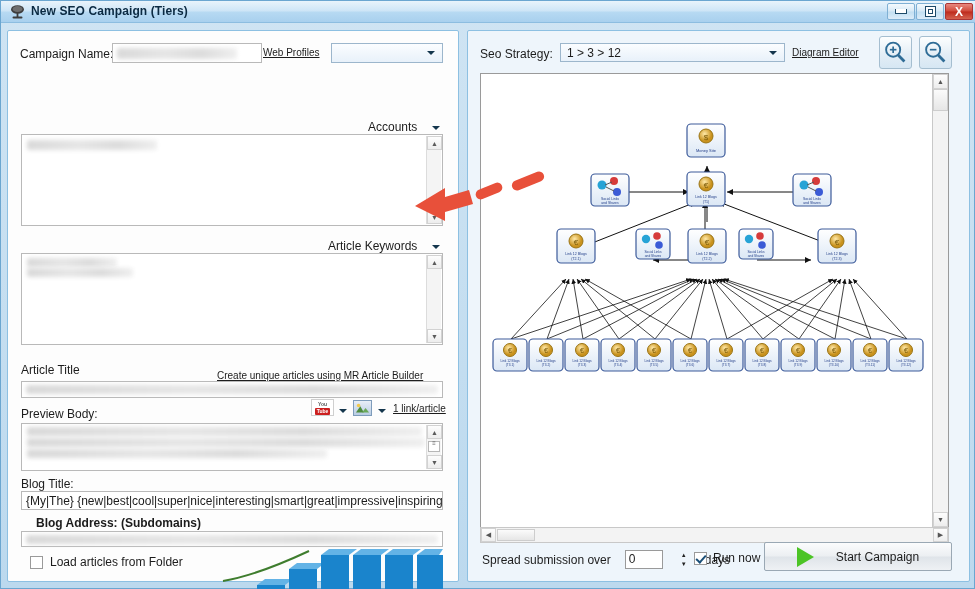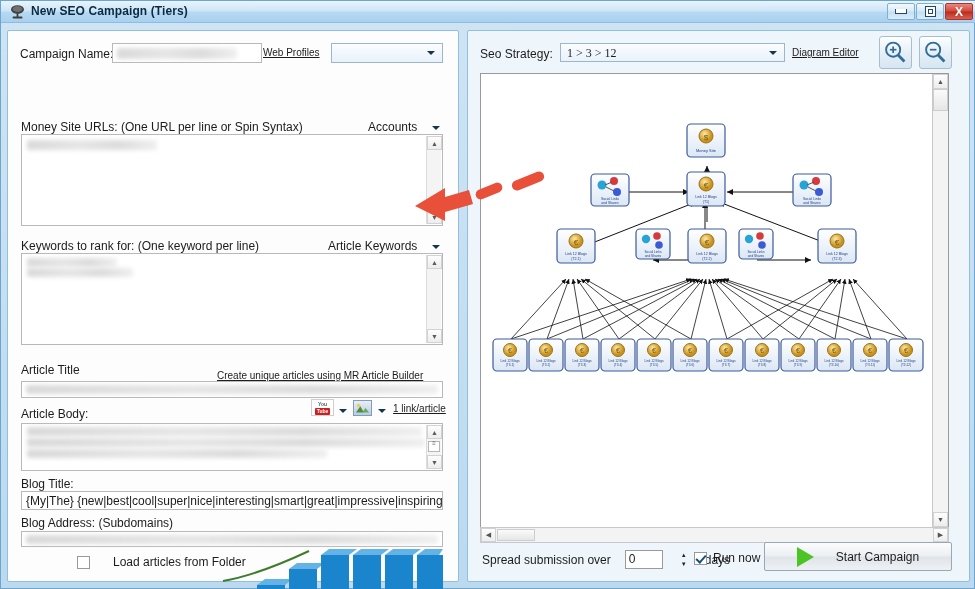--- a/index.html
+++ b/index.html
@@ -176,50 +176,48 @@
     <div style="position:absolute;left:12px;top:16px;" class="lbl">Campaign Name:</div>
     <div class="field" style="position:absolute;left:104px;top:12px;width:150px;height:20px;">
       <div class="redact" style="position:absolute;left:4px;top:4px;width:120px;height:11px;"></div>
     </div>
     <div class="link" style="position:absolute;left:255px;top:16px;">Web Profiles</div>
     <div class="combo" style="position:absolute;left:323px;top:12px;width:112px;height:20px;">
       <span style="position:absolute;left:5px;top:3px;font-size:12px;"></span>
       <span class="arrow"></span>
     </div>
 
-    <div class="lbl" style="position:absolute;left:13px;top:89px;">Money Site URLs: (One URL per line or Spin Syntax)</div>
     <div class="lbl" style="position:absolute;left:360px;top:89px;">Accounts</div>
     <span class="capArrow" style="position:absolute;left:424px;top:95px;"></span>
     <div class="field" style="position:absolute;left:13px;top:103px;width:422px;height:92px;">
       <div class="redact" style="position:absolute;left:5px;top:5px;width:130px;height:10px;"></div>
       <div class="scrollv">
         <div class="sb-btn">▲</div>
         <div class="sb-btn bot">▼</div>
       </div>
     </div>
 
-    <div class="lbl" style="position:absolute;left:13px;top:208px;">Keywords to rank for: (One keyword per line)</div>
     <div class="lbl" style="position:absolute;left:320px;top:208px;">Article Keywords</div>
     <span class="capArrow" style="position:absolute;left:424px;top:214px;"></span>
     <div class="field" style="position:absolute;left:13px;top:222px;width:422px;height:92px;">
       <div class="redact" style="position:absolute;left:5px;top:4px;width:90px;height:9px;"></div>
       <div class="redact" style="position:absolute;left:5px;top:14px;width:106px;height:9px;"></div>
       <div class="scrollv">
         <div class="sb-btn">▲</div>
         <div class="sb-btn bot">▼</div>
       </div>
     </div>
 
     <div class="lbl" style="position:absolute;left:13px;top:332px;">Article Title</div>
     <div class="link" style="position:absolute;left:209px;top:332px;margin-top:7px;">Create unique articles using MR Article Builder</div>
     <div class="field" style="position:absolute;left:13px;top:350px;width:422px;height:17px;">
       <div class="redact" style="position:absolute;left:4px;top:3px;width:412px;height:9px;"></div>
     </div>
 
-    <div class="lbl" style="position:absolute;left:13px;top:376px;">Article Body:</div>
+    <div class="lbl" style="position:absolute;left:13px;top:376px;">Preview Body:</div>
     <div style="position:absolute;left:303px;top:368px;width:23px;height:17px;background:#fff;border:1px solid #cfcfcf;box-sizing:border-box;text-align:center;">
       <div style="font-size:5px;color:#5a5a5a;line-height:7px;margin-top:1px;font-weight:bold;">You</div>
       <div style="background:#cc1f1f;color:#fff;font-size:5px;line-height:7px;width:15px;margin:0 auto;border-radius:1px;font-weight:bold;">Tube</div>
     </div>
     <span class="capArrow" style="position:absolute;left:331px;top:378px;"></span>
     <div style="position:absolute;left:345px;top:369px;width:19px;height:16px;background:linear-gradient(#e8eef7,#b9cde4);border:1px solid #7e9cbb;box-sizing:border-box;">
       <svg viewBox="0 0 19 16" width="17" height="14">
         <circle cx="5" cy="5" r="2" fill="#f2c94c"></circle>
         <polygon points="2,13 7,6 11,13" fill="#4e8c3f"></polygon>
         <polygon points="9,13 13,8 17,13" fill="#6aa85a"></polygon>
@@ -235,26 +233,26 @@
       <div class="scrollv">
         <div class="sb-btn">▲</div>
         <div style="position:absolute;left:1px;top:16px;width:12px;height:11px;border:1px solid #b7b7b7;background:#fff;box-sizing:border-box;font-size:6px;line-height:3px;color:#666;text-align:center;">≡</div>
         <div class="sb-btn bot">▼</div>
       </div>
     </div>
 
     <div class="lbl" style="position:absolute;left:13px;top:446px;">Blog Title:</div>
     <div class="field" style="position:absolute;left:13px;top:460px;width:422px;height:19px;padding:2px 4px;overflow:hidden;white-space:nowrap;">{My|The} {new|best|cool|super|nice|interesting|smart|great|impressive|inspiring|spl</div>
 
-    <div class="lbl" style="position:absolute;left:13px;top:485px;">Blog Address: (Subdomains)</div>
+    <div class="lbl" style="position:absolute;left:28px;top:485px;font-weight:bold;">Blog Address: (Subdomains)</div>
     <div class="field" style="position:absolute;left:13px;top:500px;width:422px;height:16px;">
       <div class="redact" style="position:absolute;left:4px;top:3px;width:412px;height:9px;"></div>
     </div>
 
-    <div style="position:absolute;left:22px;top:524px;display:flex;align-items:center;gap:23px;margin-left:47px;">
+    <div style="position:absolute;left:22px;top:524px;display:flex;align-items:center;gap:7px;">
       <span class="cbx"></span>
       <span class="lbl">Load articles from Folder</span>
     </div>
 
     <div class="link" style="position:absolute;left:22px;top:557px;">Spin Article</div>
     <div class="link" style="position:absolute;left:86px;top:557px;">Preview</div>
 
     <div class="chartwrap">
       <svg width="222" height="63" viewBox="0 0 222 63">
         <g>
@@ -288,21 +286,21 @@
             </g>
         </g>
         <path d="M2,32 C26,28 58,16 88,2" stroke="#3f7d2e" stroke-width="2" fill="none"></path>
       </svg>
     </div>
   </div>
 
   <div class="right-panel">
 
     <div class="lbl" style="position:absolute;left:12px;top:16px;">Seo Strategy:</div>
-    <div class="combo" style="position:absolute;left:92px;top:12px;width:225px;height:19px;font-family:Liberation Serif, serif;">
+    <div class="combo" style="position:absolute;left:92px;top:12px;width:225px;height:19px;">
       <span style="position:absolute;left:6px;top:2px;font-size:12px;">1 &gt; 3 &gt; 12</span>
       <span class="arrow"></span>
     </div>
     <div class="link" style="position:absolute;left:324px;top:16px;">Diagram Editor</div>
 
     <div class="zbtn" style="position:absolute;left:411px;top:5px;">
       <svg viewBox="0 0 33 33" width="31" height="31">
         <circle cx="14" cy="13.5" r="7.5" fill="none" stroke="#2f6c96" stroke-width="2"></circle>
         <line x1="19" y1="19" x2="26" y2="26" stroke="#2f6c96" stroke-width="3"></line>
         <line x1="10.5" y1="13.5" x2="17.5" y2="13.5" stroke="#2f6c96" stroke-width="1.8"></line>

